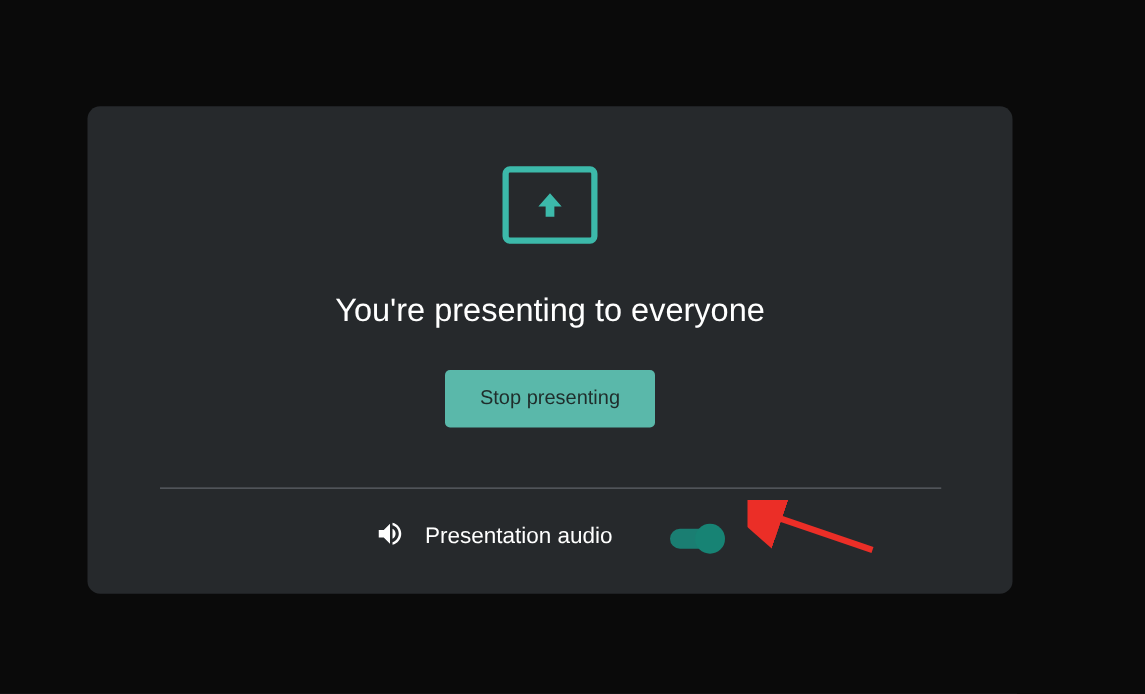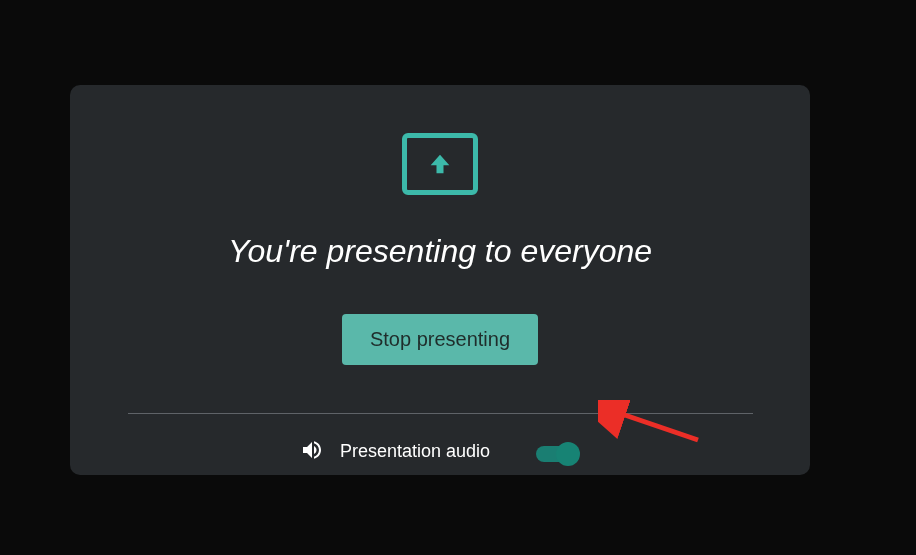--- a/index.html
+++ b/index.html
@@ -37,31 +37,30 @@
       align-items: center;
       justify-content: center;
       margin-bottom: 38px;
     }
     .arrow-up {
       width: 28px;
       height: 28px;
     }
     .heading {
       color: #ffffff;
-      font-size: 32px;
+      font-size: 26px;
       font-weight: 400;
-      margin-bottom: 44px;
-      font-style: italic;
+      margin-bottom: 32px;
     }
     .stop-btn {
       background: #5ab8aa;
       color: #1f2d2b;
       border: none;
       padding: 14px 28px;
-      font-size: 20px;
+      font-size: 16px;
       border-radius: 4px;
       cursor: pointer;
       font-family: inherit;
     }
     .divider {
       width: 625px;
       height: 1px;
       background: #5f6368;
       margin-top: 48px;
       margin-bottom: 24px;

